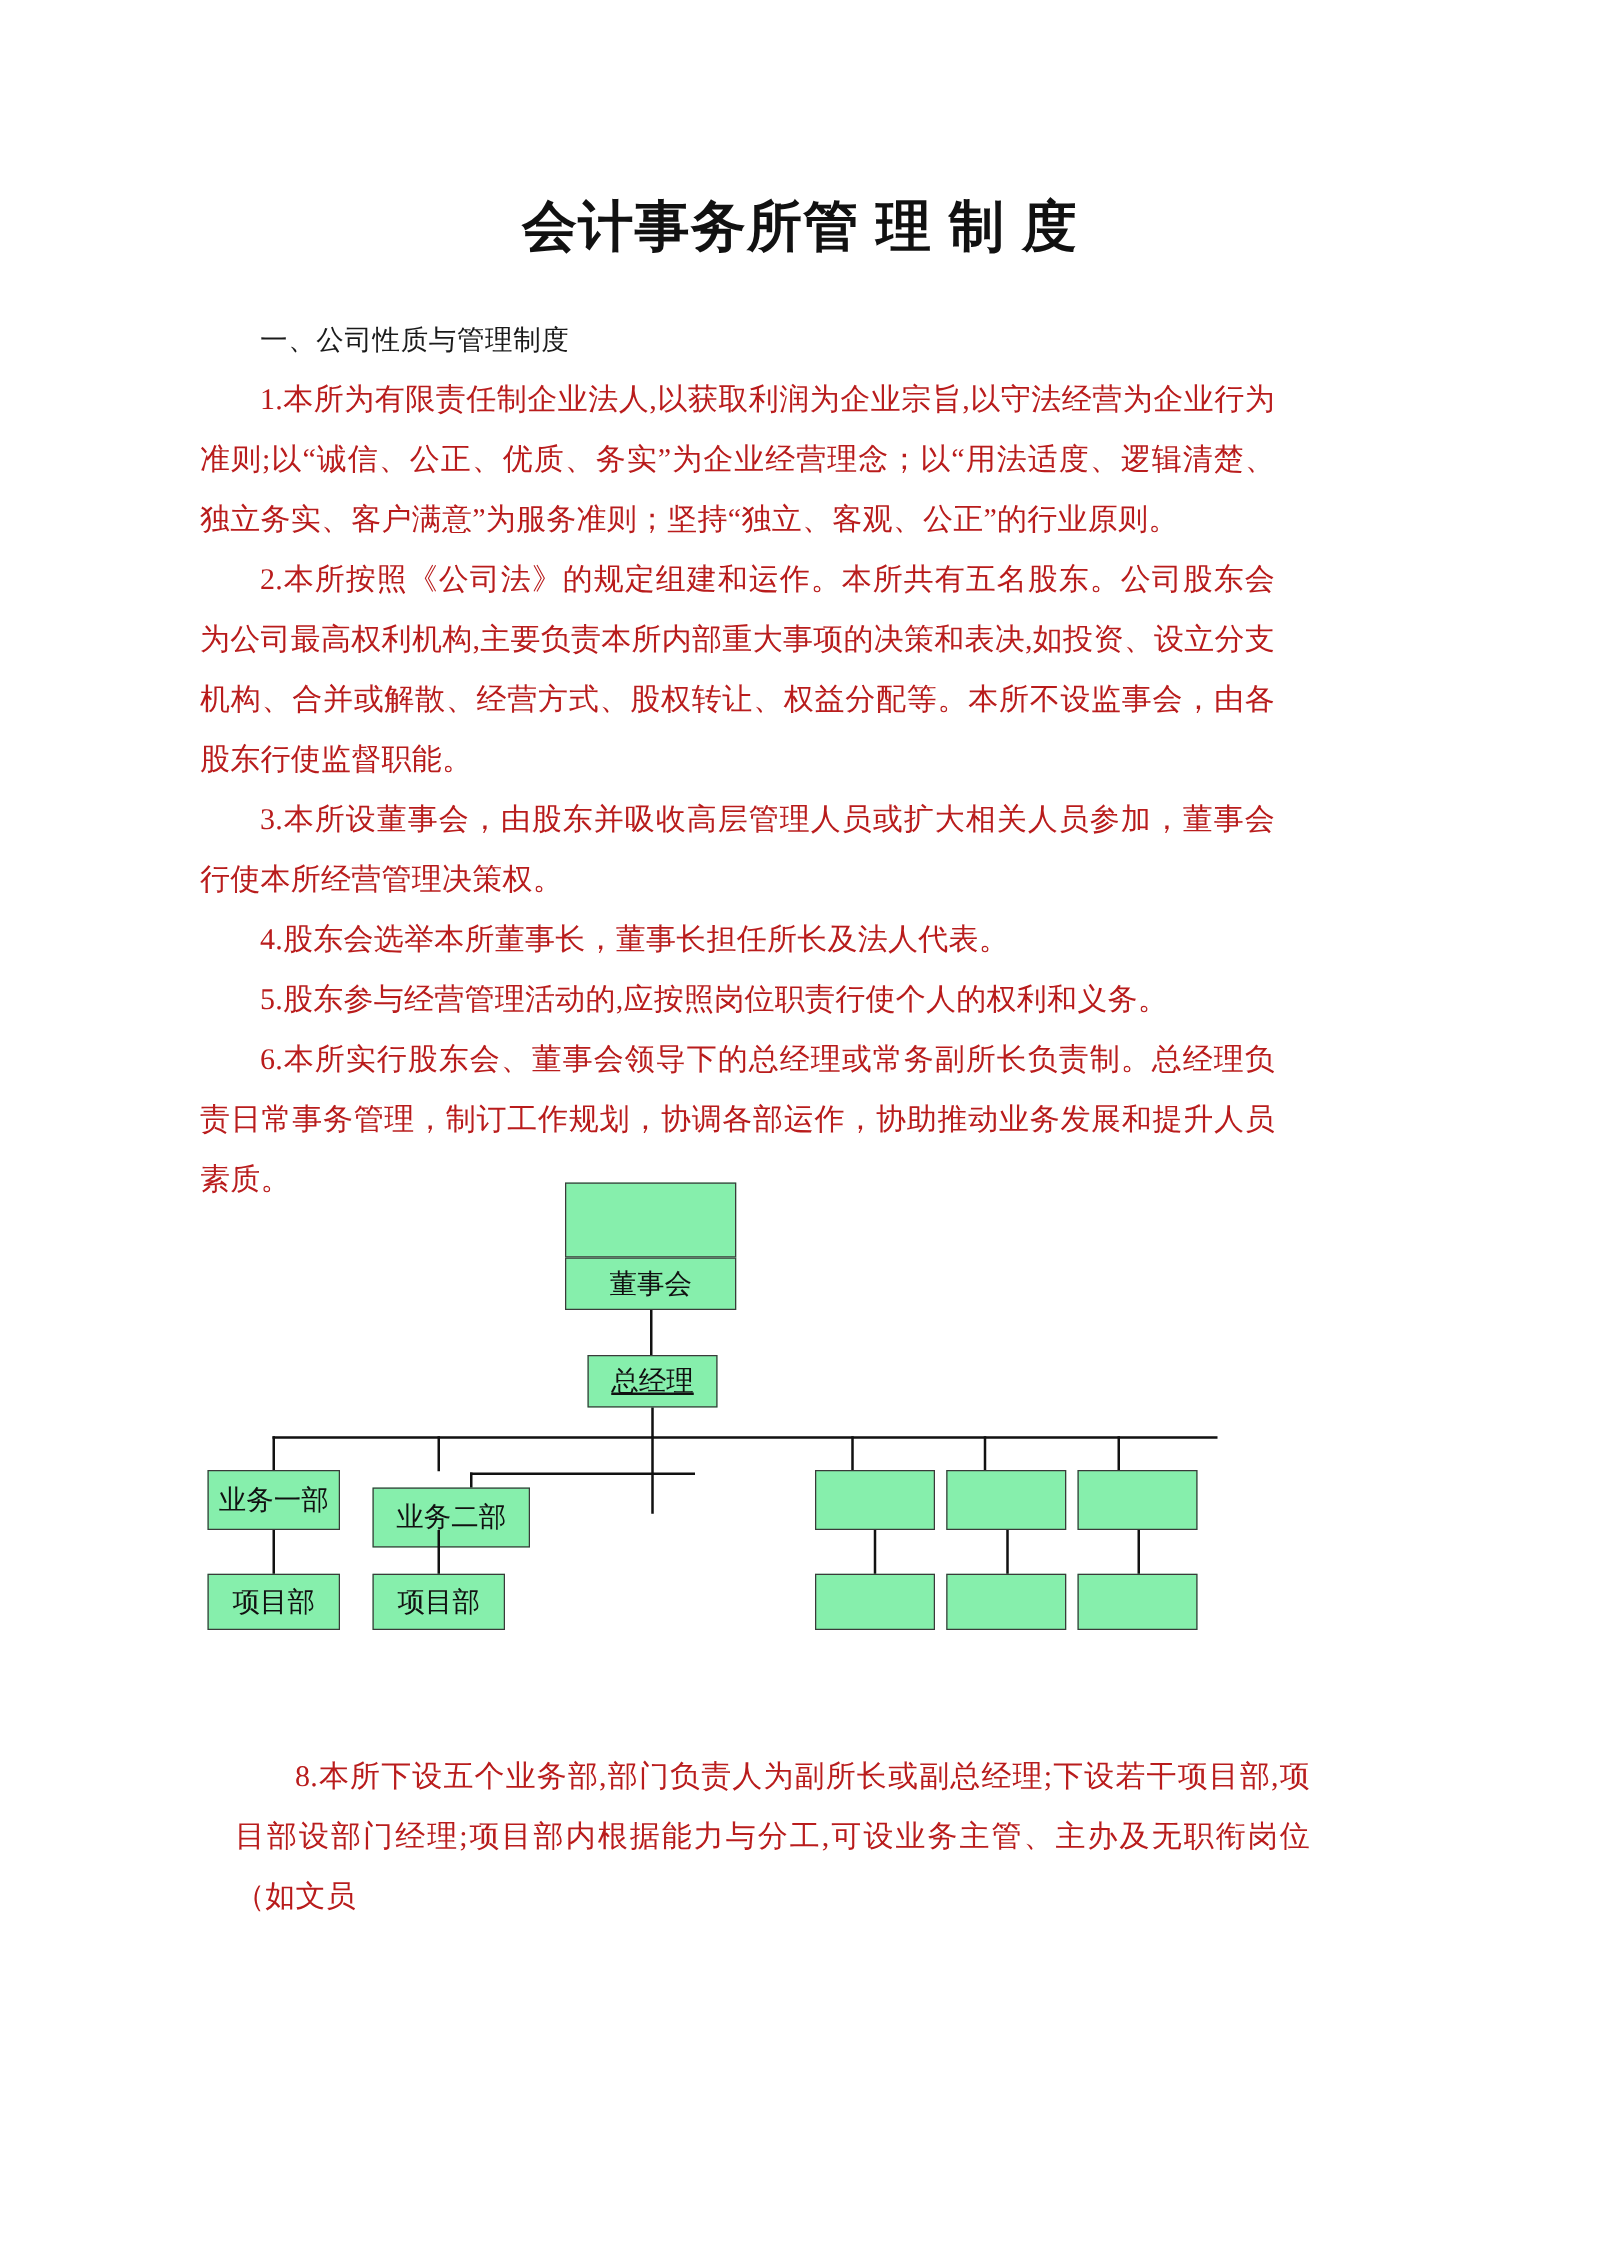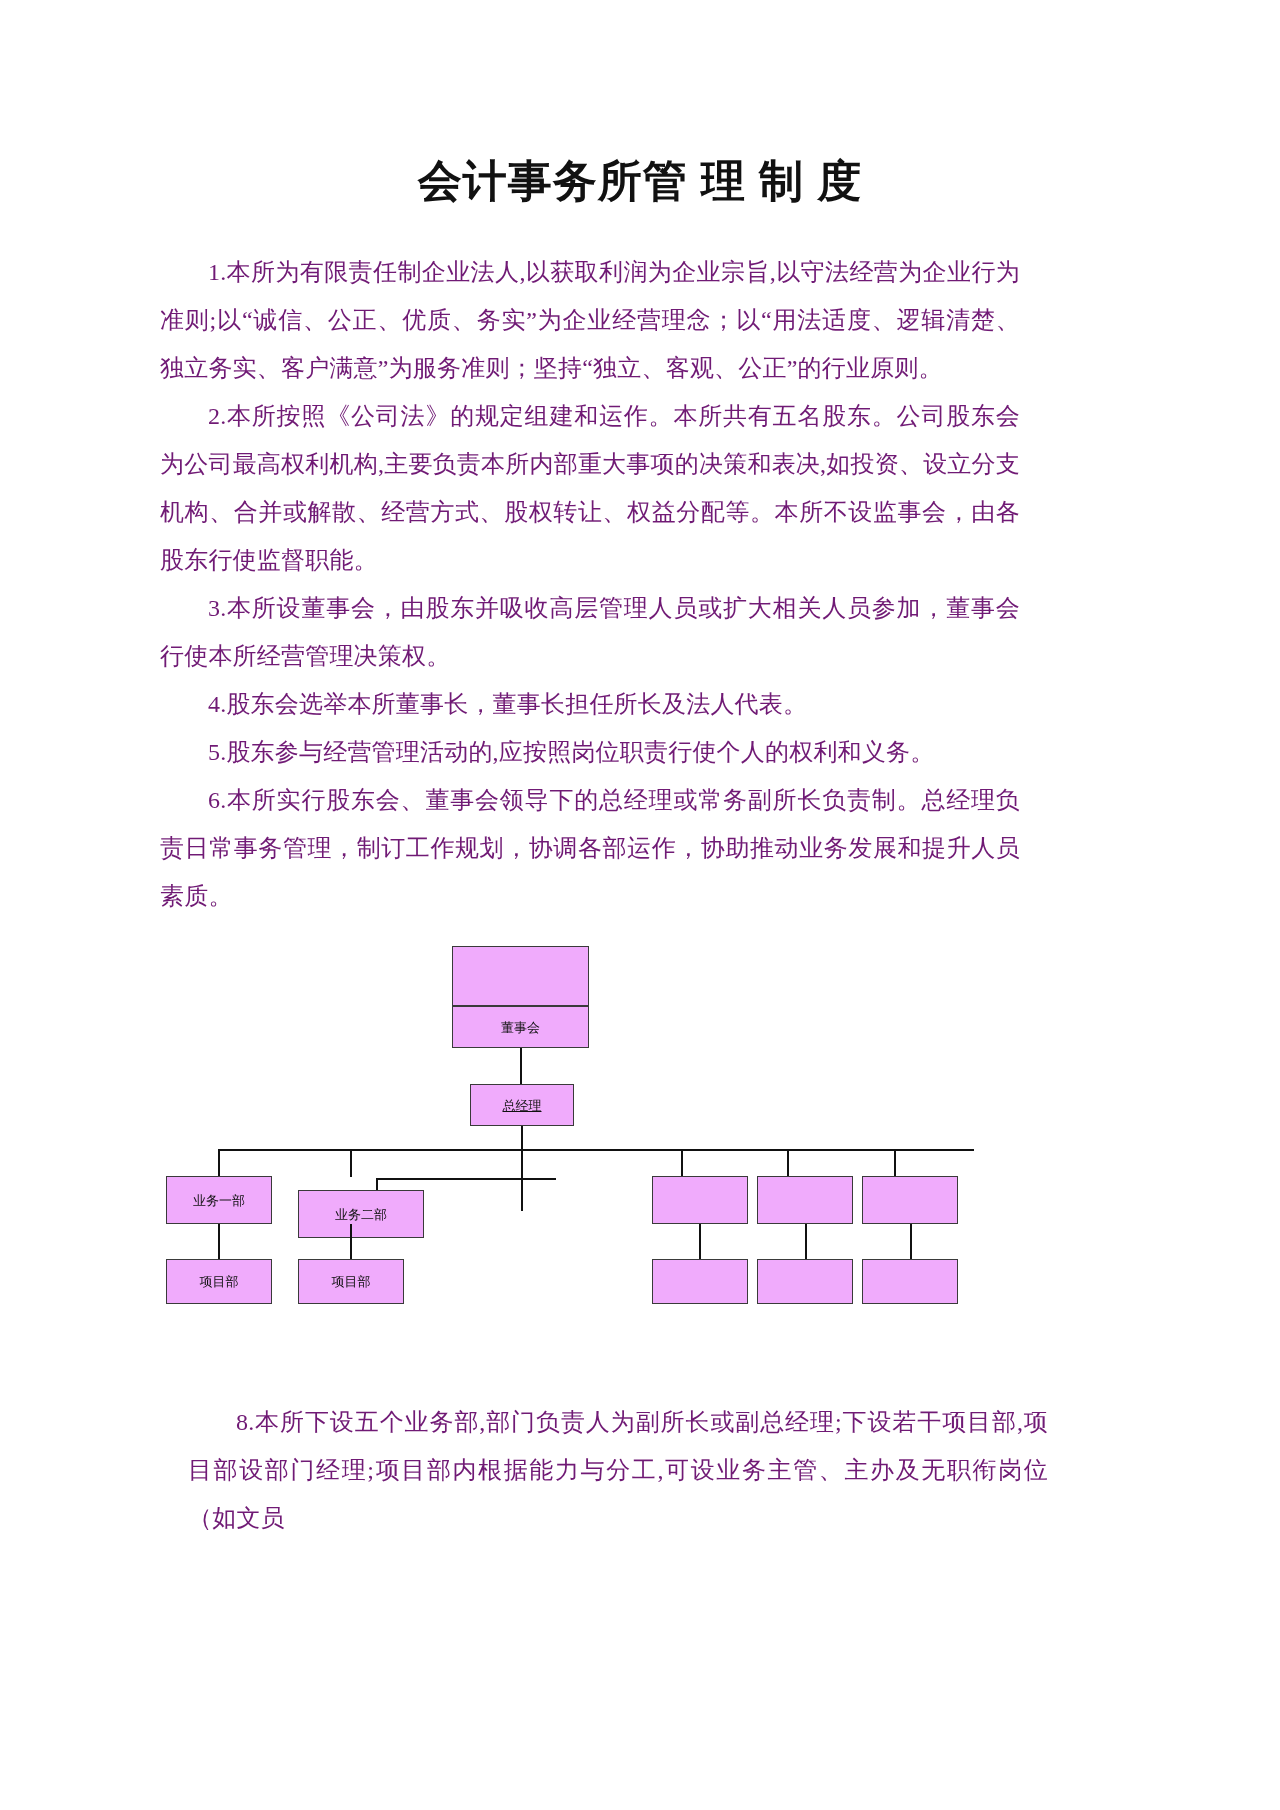--- a/index.html
+++ b/index.html
@@ -56,38 +56,38 @@
     letter-spacing: 0.5px;
   }
 
   p.para {
     margin: 0;
     font-size: 24px;
     line-height: 48px;
     text-align: justify;
     text-justify: inter-ideograph;
     text-indent: 48px;
-    color: #701a75;
+    color: #b91c1c;
     letter-spacing: 0.2px;
   }
 
   
   .orgchart {
     position: absolute;
     left: 150px;
     top: 938px;
     width: 900px;
     height: 390px;
   }
   .orgchart .box {
     position: absolute;
     border: 1.6px solid #3a3a3a;
     box-sizing: border-box;
-    background: #f0abfc;
-    font-size: 13px;
+    background: #86efac;
+    font-size: 22px;
     line-height: 1;
     display: flex;
     align-items: center;
     justify-content: center;
     color: #111111;
     font-family: "Liberation Serif", "DejaVu Serif", serif;
   }
   .orgchart .line {
     position: absolute;
     background: #111111;
@@ -105,20 +105,21 @@
   }
 </style>
 </head>
 <body>
 
 <div class="page">
 
   <div class="doc-title">会计事务所管 理 制 度</div>
 
   <div class="body-block">
+    <div class="section-head">一、公司性质与管理制度</div>
     <p class="para">1.本所为有限责任制企业法人,以获取利润为企业宗旨,以守法经营为企业行为准则;以“诚信、公正、优质、务实”为企业经营理念；以“用法适度、逻辑清楚、独立务实、客户满意”为服务准则；坚持“独立、客观、公正”的行业原则。</p>
     <p class="para">2.本所按照《公司法》的规定组建和运作。本所共有五名股东。公司股东会为公司最高权利机构,主要负责本所内部重大事项的决策和表决,如投资、设立分支机构、合并或解散、经营方式、股权转让、权益分配等。本所不设监事会，由各股东行使监督职能。</p>
     <p class="para">3.本所设董事会，由股东并吸收高层管理人员或扩大相关人员参加，董事会行使本所经营管理决策权。</p>
     <p class="para">4.股东会选举本所董事长，董事长担任所长及法人代表。</p>
     <p class="para">5.股东参与经营管理活动的,应按照岗位职责行使个人的权利和义务。</p>
     <p class="para">6.本所实行股东会、董事会领导下的总经理或常务副所长负责制。总经理负责日常事务管理，制订工作规划，协调各部运作，协助推动业务发展和提升人员素质。</p>
   </div>
 
   <div class="orgchart">
 

